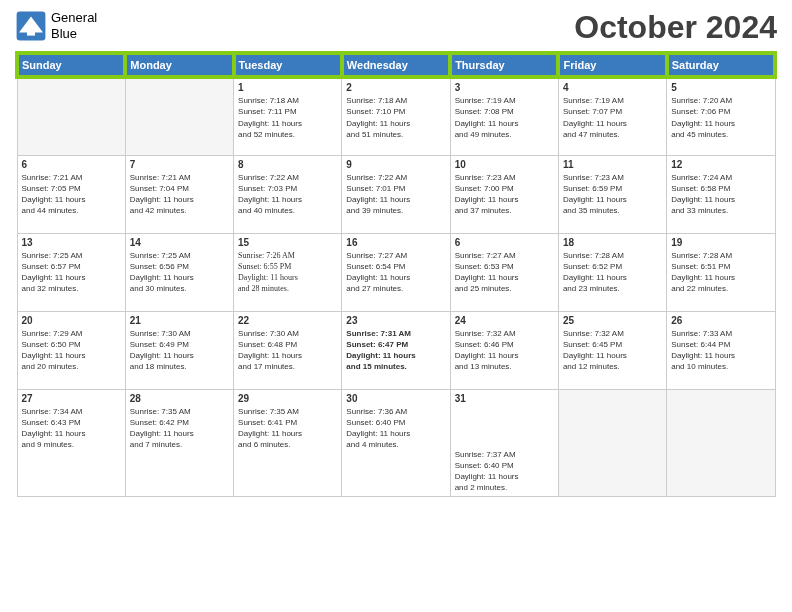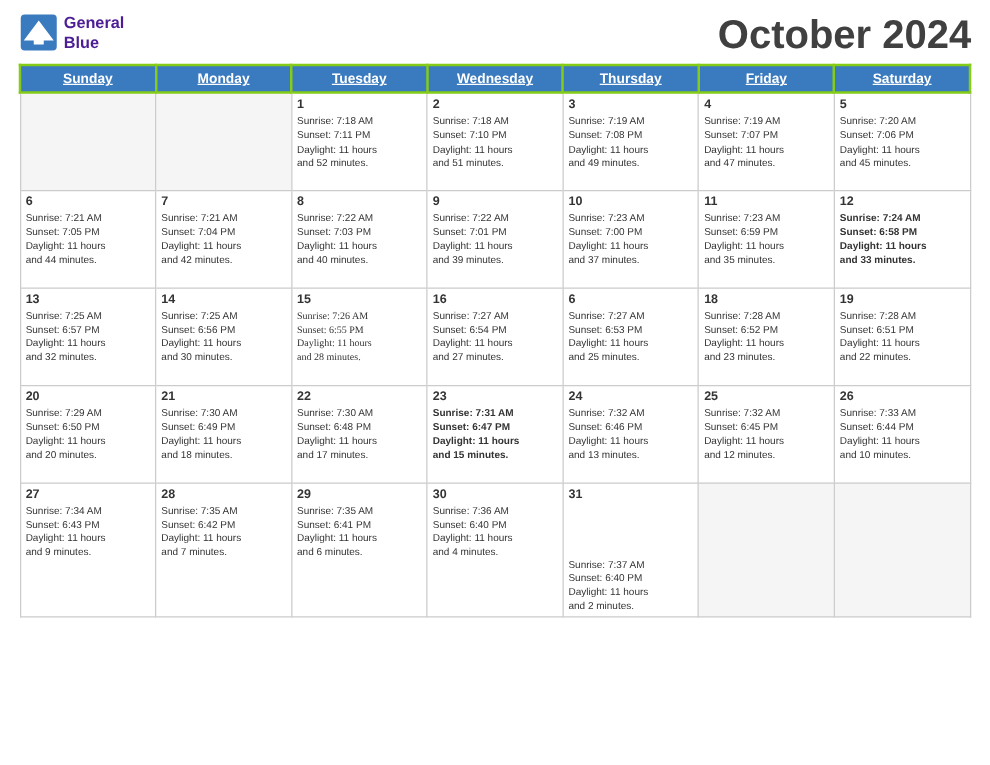--- a/index.html
+++ b/index.html
@@ -20,22 +20,22 @@
       justify-content: space-between;
       margin-bottom: 6px;
     }
     .logo {
       display: flex;
       align-items: center;
       gap: 4px;
     }
     .logo-text {
       font-size: 13px;
-      font-weight: bold;
-      color: #4c1d95;
+      font-weight: normal;
+      color: #000000;
       line-height: 1.2;
     }
     .logo-icon {
       width: 32px;
       height: 32px;
     }
     .title-block {
       text-align: right;
     }
     .month-title {
@@ -52,23 +52,22 @@
       width: 100%;
       border-collapse: collapse;
       table-layout: fixed;
     }
     th {
       background-color: #3a7abf;
       color: #fff;
       font-size: 11px;
       font-weight: bold;
       padding: 4px 3px;
-      text-align: center;
-      border: 2px solid #84cc16;
-      text-decoration: underline;
+      text-align: left;
+      border: 4px solid #84cc16;
     }
     td {
       border: 1px solid #ccc;
       vertical-align: top;
       padding: 3px 4px;
       font-size: 8.5px;
       color: #333;
       height: 78px;
       background: #fff;
     }
@@ -198,21 +197,21 @@
           </td>
           <td>
             <span class="day-num">11</span>
             <div class="day-info" style="white-space: pre-line;">Sunrise: 7:23 AM
 Sunset: 6:59 PM
 Daylight: 11 hours
 and 35 minutes.</div>
           </td>
           <td>
             <span class="day-num">12</span>
-            <div class="day-info" style="white-space: pre-line; font-weight: bold;">Sunrise: 7:24 AM
+            <div class="day-info" style="white-space: pre-line;">Sunrise: 7:24 AM
 Sunset: 6:58 PM
 Daylight: 11 hours
 and 33 minutes.</div>
           </td>
         </tr>
         <tr>
           <td>
             <span class="day-num">13</span>
             <div class="day-info" style="white-space: pre-line;">Sunrise: 7:25 AM
 Sunset: 6:57 PM

